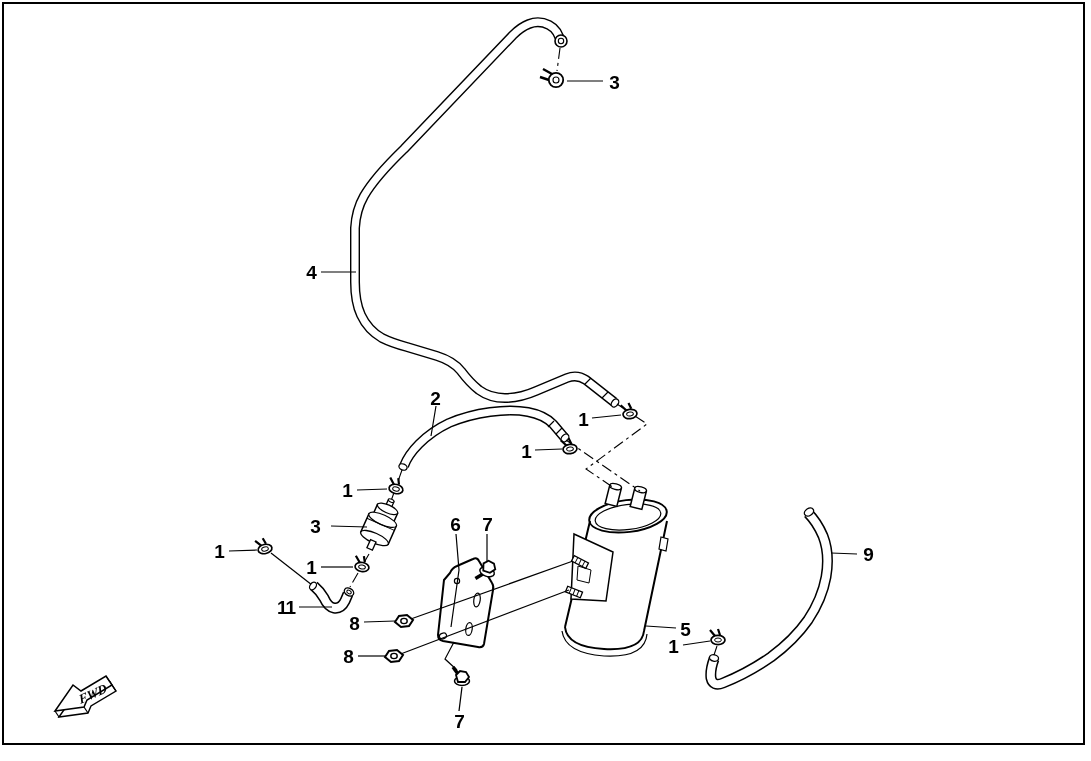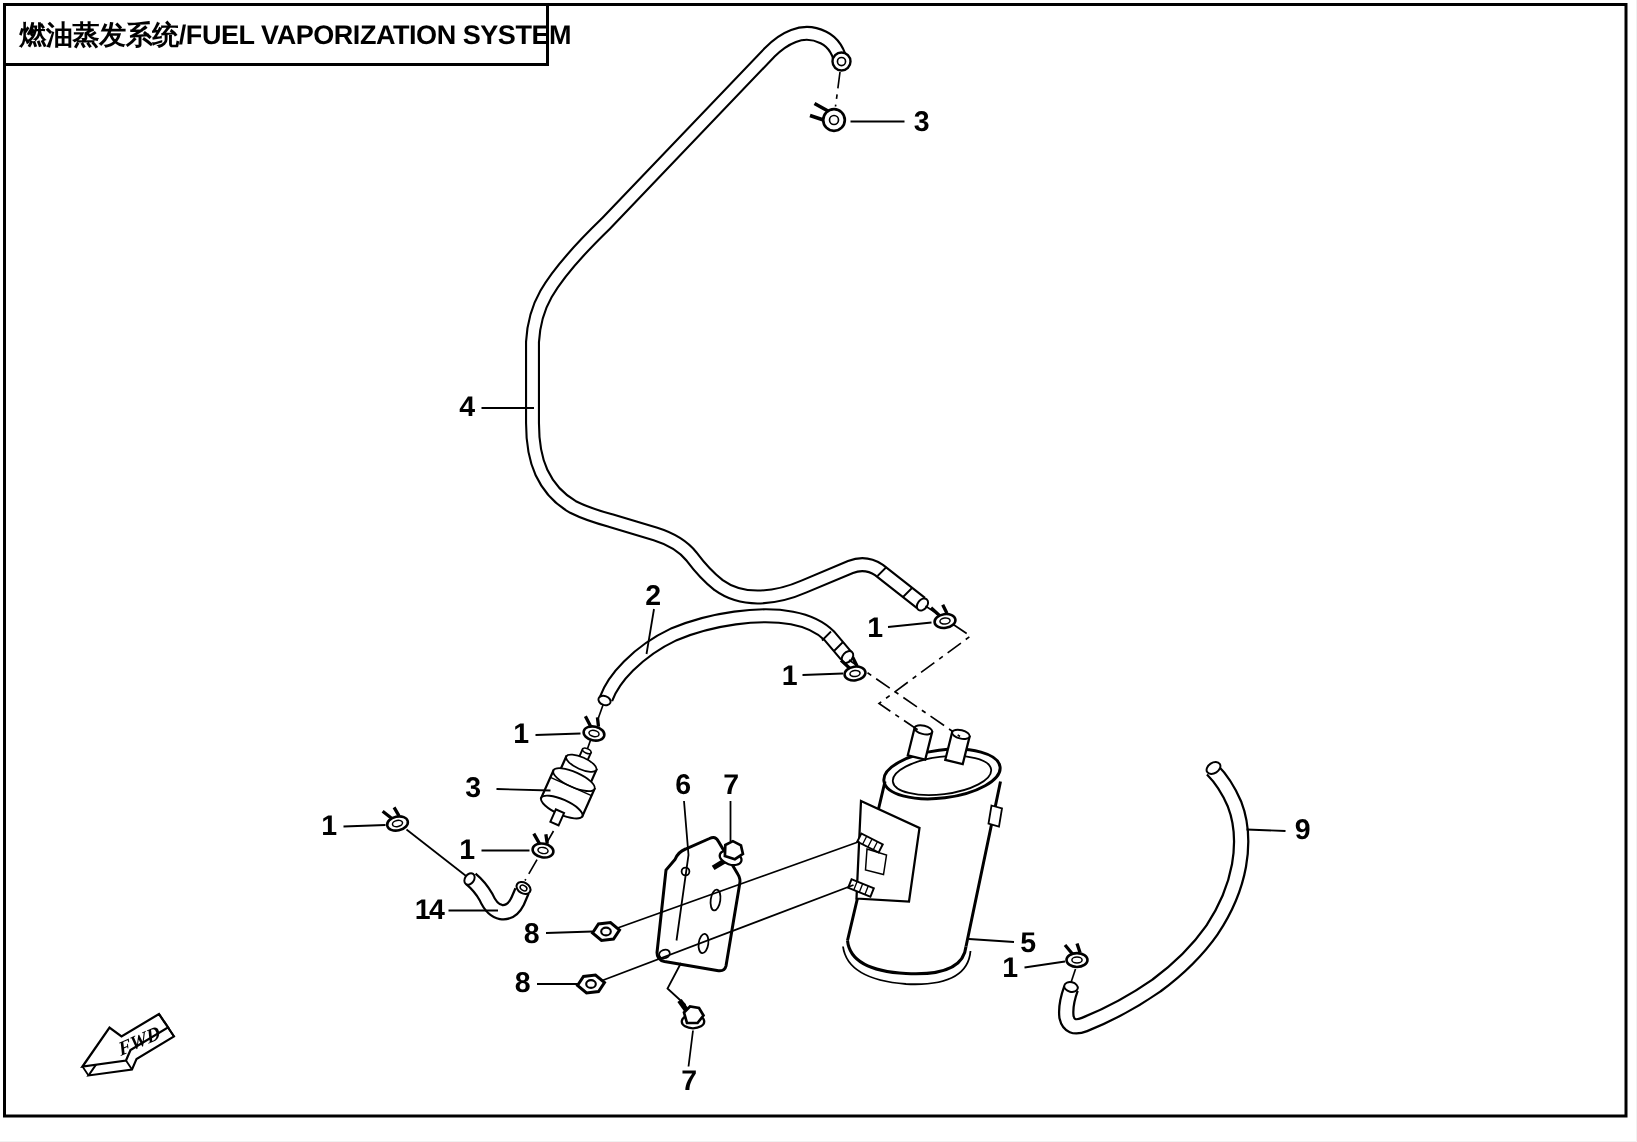--- a/index.html
+++ b/index.html
@@ -199,34 +199,31 @@
     </g>
 
     <g>
       <path d="M59,717 L77,691 L85,697 L110,682 L116,691 L91,706 L88,713 Z" fill="#fff" stroke="#000" stroke-width="1.4"></path>
       <path d="M55,711 L73,685 L81,691 L106,676 L112,685 L87,700 L84,707 Z" fill="#fff" stroke="#000" stroke-width="1.5"></path>
       <path d="M55,711 L59,717 M84,707 L88,713 M112,685 L116,691 M106,676 L110,682" stroke="#000" stroke-width="1.2"></path>
       <text transform="translate(94,698) rotate(-24) skewX(-8)" font-family="Liberation Serif, serif" font-size="13" font-weight="bold" font-style="italic" text-anchor="middle" fill="#000">FWD</text>
     </g>
   </svg>
 
-  <div class="title-box">
-    <span>燃油蒸发系统/FUEL VAPORIZATION SYSTEM</span>
-  </div>
 
   <span class="callout" style="left:614px;top:82px">3</span>
   <span class="callout" style="left:311px;top:272px">4</span>
   <span class="callout" style="left:435px;top:398px">2</span>
   <span class="callout" style="left:583px;top:419px">1</span>
   <span class="callout" style="left:526px;top:451px">1</span>
   <span class="callout" style="left:347px;top:490px">1</span>
   <span class="callout" style="left:315px;top:526px">3</span>
   <span class="callout" style="left:219px;top:551px">1</span>
   <span class="callout" style="left:311px;top:567px">1</span>
-  <span class="callout" style="left:286px;top:607px">14</span>
+  <span class="callout" style="left:286px;top:607px">11</span>
   <span class="callout" style="left:455px;top:524px">6</span>
   <span class="callout" style="left:487px;top:524px">7</span>
   <span class="callout" style="left:354px;top:623px">8</span>
   <span class="callout" style="left:348px;top:656px">8</span>
   <span class="callout" style="left:459px;top:721px">7</span>
   <span class="callout" style="left:685px;top:629px">5</span>
   <span class="callout" style="left:673px;top:646px">1</span>
   <span class="callout" style="left:868px;top:554px">9</span>
 
 </div>

